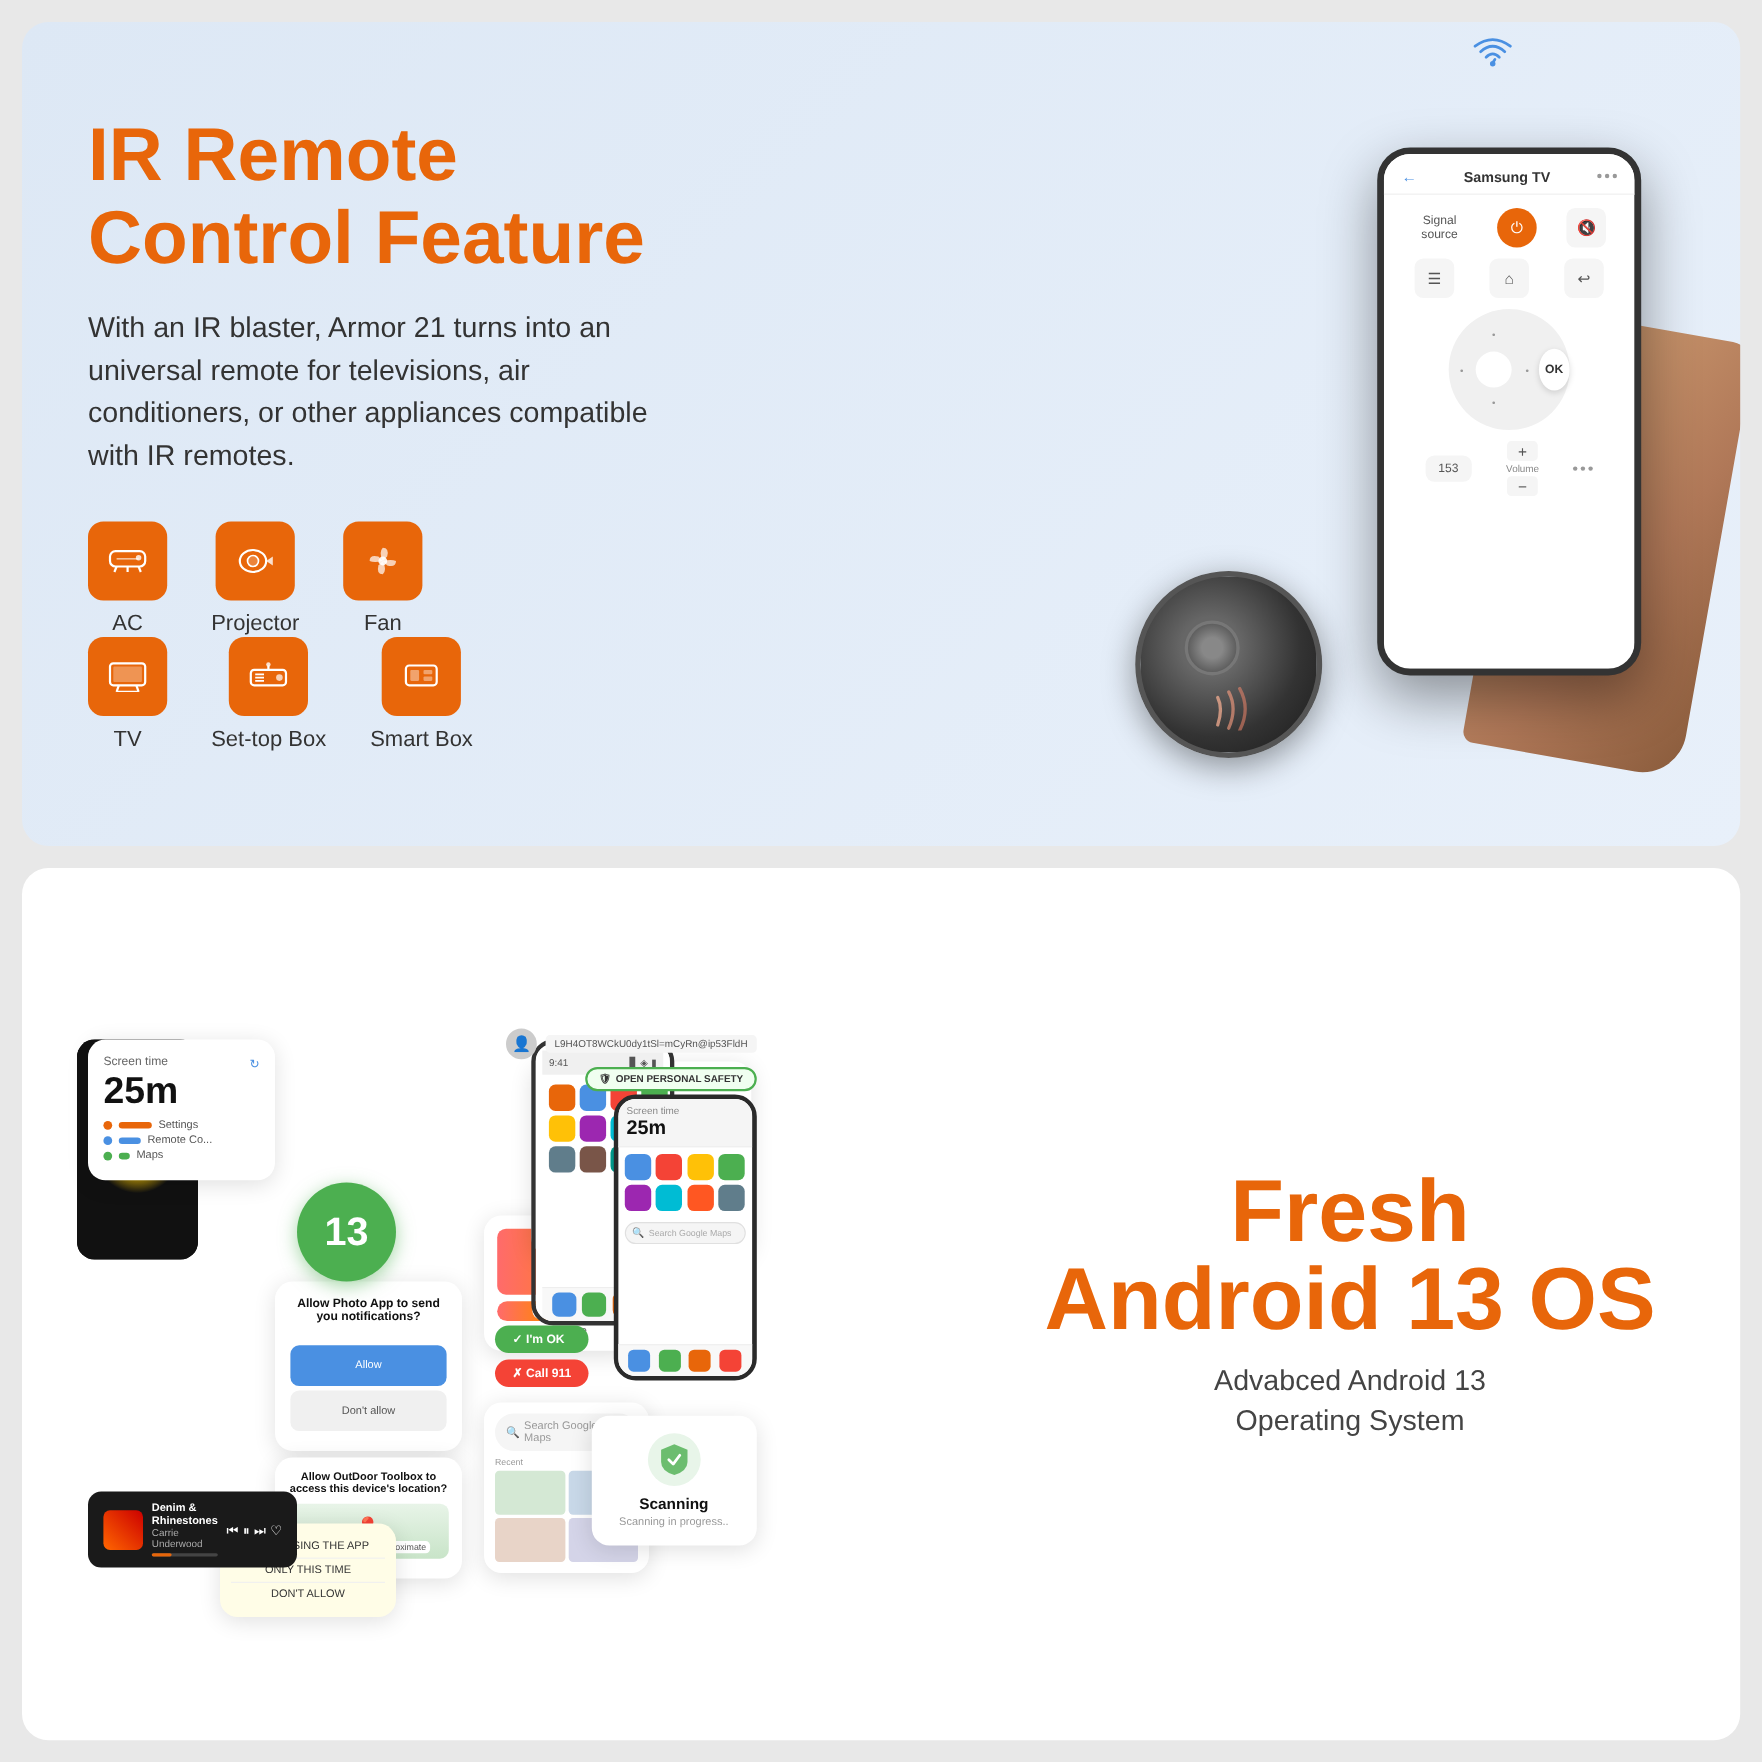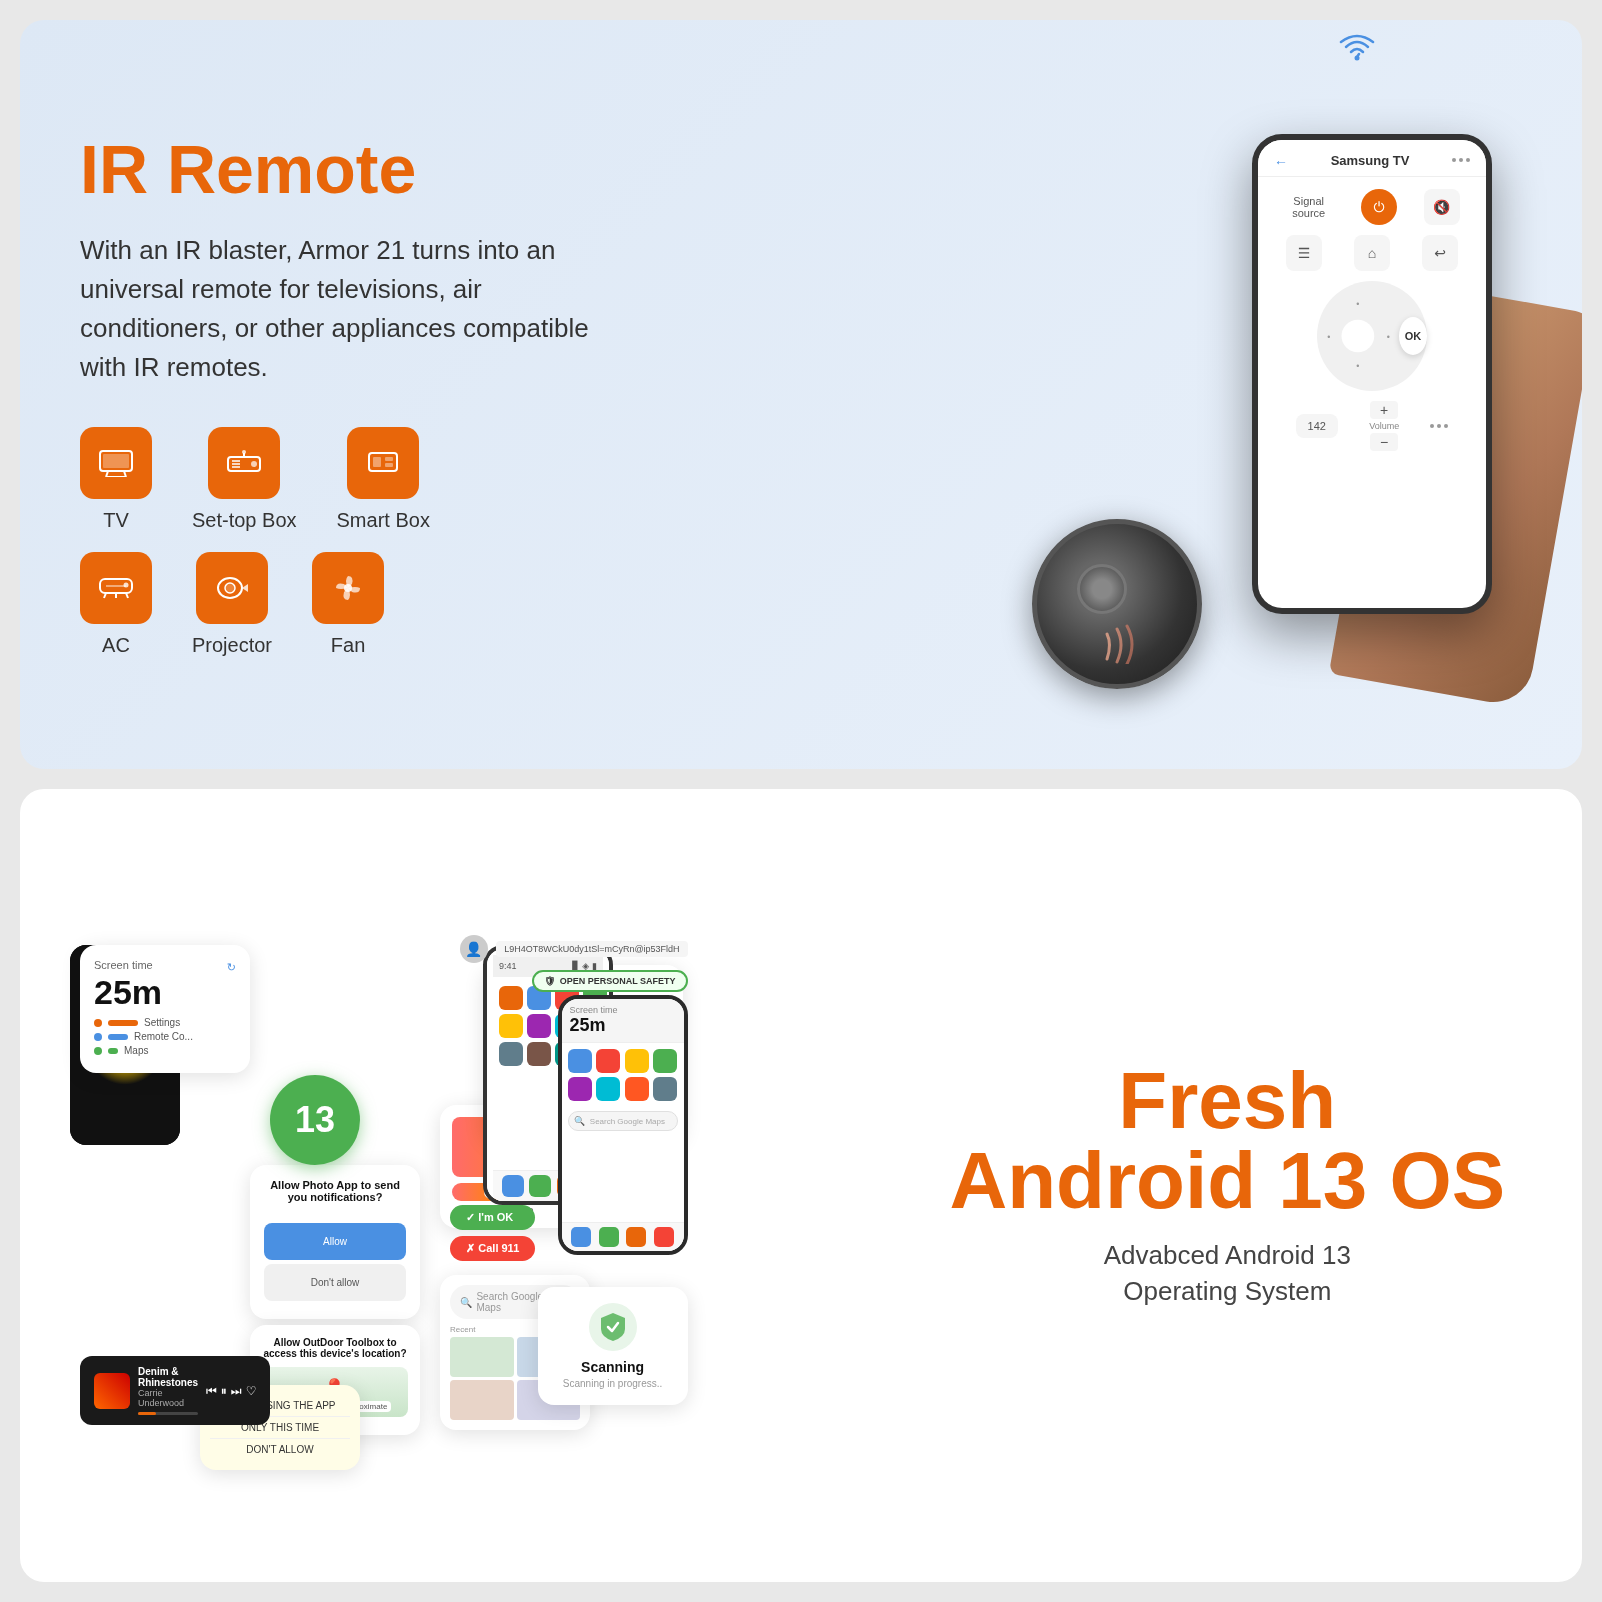--- a/index.html
+++ b/index.html
@@ -769,22 +769,63 @@
         <path d="M14 20 Q20 14 26 20" stroke="#4a90e2" stroke-width="2.5" stroke-linecap="round" fill="none"></path>
         <path d="M9 15 Q20 5 31 15" stroke="#4a90e2" stroke-width="2.5" stroke-linecap="round" fill="none"></path>
         <path d="M4 10 Q20 -2 36 10" stroke="#4a90e2" stroke-width="2.5" stroke-linecap="round" fill="none"></path>
         <circle cx="20" cy="26" r="2.5" fill="#4a90e2"></circle>
       </svg>
     </div>
 
     <div class="ir-content">
       <div class="ir-title">
         <span>IR Remote</span><br>
+        <span>Control Feature</span>
       </div>
       <p class="ir-description">With an IR blaster, Armor 21 turns into an universal remote for televisions, air conditioners, or other appliances compatible with IR remotes.</p>
+
+      <div class="ir-icons-row" style="margin-top: 20px;">
+        <div class="ir-icon-item">
+          <div class="ir-icon-box">
+            <svg width="36" height="28" viewBox="0 0 36 28" fill="white">
+              <rect x="2" y="5" width="32" height="14" rx="5" stroke="white" stroke-width="2" fill="none"></rect>
+              <line x1="8" y1="19" x2="6" y2="24" stroke="white" stroke-width="2"></line>
+              <line x1="18" y1="19" x2="18" y2="24" stroke="white" stroke-width="2"></line>
+              <line x1="28" y1="19" x2="30" y2="24" stroke="white" stroke-width="2"></line>
+              <line x1="8" y1="12" x2="28" y2="12" stroke="white" stroke-width="1.5" opacity="0.6"></line>
+              <circle cx="28" cy="11" r="2.5" fill="white" opacity="0.8"></circle>
+            </svg>
+          </div>
+          <span class="ir-icon-label">AC</span>
+        </div>
+
+        <div class="ir-icon-item">
+          <div class="ir-icon-box">
+            <svg width="36" height="28" viewBox="0 0 36 28" fill="white">
+              <ellipse cx="16" cy="14" rx="12" ry="10" stroke="white" stroke-width="2" fill="none"></ellipse>
+              <circle cx="16" cy="14" r="5" stroke="white" stroke-width="1.5" fill="rgba(255,255,255,0.2)"></circle>
+              <path d="M28 14 L34 10 L34 18 Z" fill="white" opacity="0.8"></path>
+            </svg>
+          </div>
+          <span class="ir-icon-label">Projector</span>
+        </div>
+
+        <div class="ir-icon-item">
+          <div class="ir-icon-box">
+            <svg width="36" height="36" viewBox="0 0 36 36" fill="white">
+              <circle cx="18" cy="18" r="4" fill="white" opacity="0.9"></circle>
+              <path d="M18 18 Q14 10 18 6 Q24 6 22 14 Z" fill="white" opacity="0.7"></path>
+              <path d="M18 18 Q26 16 30 18 Q30 24 22 22 Z" fill="white" opacity="0.7"></path>
+              <path d="M18 18 Q22 26 18 30 Q12 30 14 22 Z" fill="white" opacity="0.7"></path>
+              <path d="M18 18 Q10 20 6 18 Q6 12 14 14 Z" fill="white" opacity="0.7"></path>
+            </svg>
+          </div>
+          <span class="ir-icon-label">Fan</span>
+        </div>
+      </div>
 
       <div class="ir-icons-row">
         <div class="ir-icon-item">
           <div class="ir-icon-box">
             <svg width="36" height="28" viewBox="0 0 36 28" fill="white">
               <rect x="2" y="2" width="32" height="20" rx="3" stroke="white" stroke-width="2" fill="none"></rect>
               <line x1="10" y1="22" x2="8" y2="28" stroke="white" stroke-width="2"></line>
               <line x1="26" y1="22" x2="28" y2="28" stroke="white" stroke-width="2"></line>
               <line x1="8" y1="28" x2="28" y2="28" stroke="white" stroke-width="2"></line>
               <rect x="5" y="5" width="26" height="14" rx="1" fill="rgba(255,255,255,0.3)"></rect>
@@ -813,60 +854,20 @@
             <svg width="36" height="28" viewBox="0 0 36 28" fill="white">
               <rect x="4" y="4" width="28" height="18" rx="3" stroke="white" stroke-width="2" fill="none"></rect>
               <rect x="8" y="8" width="8" height="10" rx="1" fill="rgba(255,255,255,0.4)"></rect>
               <rect x="20" y="8" width="8" height="4" rx="1" fill="rgba(255,255,255,0.4)"></rect>
               <rect x="20" y="14" width="8" height="4" rx="1" fill="rgba(255,255,255,0.4)"></rect>
             </svg>
           </div>
           <span class="ir-icon-label">Smart Box</span>
         </div>
       </div>
-
-      <div class="ir-icons-row" style="margin-top: 20px;">
-        <div class="ir-icon-item">
-          <div class="ir-icon-box">
-            <svg width="36" height="28" viewBox="0 0 36 28" fill="white">
-              <rect x="2" y="5" width="32" height="14" rx="5" stroke="white" stroke-width="2" fill="none"></rect>
-              <line x1="8" y1="19" x2="6" y2="24" stroke="white" stroke-width="2"></line>
-              <line x1="18" y1="19" x2="18" y2="24" stroke="white" stroke-width="2"></line>
-              <line x1="28" y1="19" x2="30" y2="24" stroke="white" stroke-width="2"></line>
-              <line x1="8" y1="12" x2="28" y2="12" stroke="white" stroke-width="1.5" opacity="0.6"></line>
-              <circle cx="28" cy="11" r="2.5" fill="white" opacity="0.8"></circle>
-            </svg>
-          </div>
-          <span class="ir-icon-label">AC</span>
-        </div>
-
-        <div class="ir-icon-item">
-          <div class="ir-icon-box">
-            <svg width="36" height="28" viewBox="0 0 36 28" fill="white">
-              <ellipse cx="16" cy="14" rx="12" ry="10" stroke="white" stroke-width="2" fill="none"></ellipse>
-              <circle cx="16" cy="14" r="5" stroke="white" stroke-width="1.5" fill="rgba(255,255,255,0.2)"></circle>
-              <path d="M28 14 L34 10 L34 18 Z" fill="white" opacity="0.8"></path>
-            </svg>
-          </div>
-          <span class="ir-icon-label">Projector</span>
-        </div>
-
-        <div class="ir-icon-item">
-          <div class="ir-icon-box">
-            <svg width="36" height="36" viewBox="0 0 36 36" fill="white">
-              <circle cx="18" cy="18" r="4" fill="white" opacity="0.9"></circle>
-              <path d="M18 18 Q14 10 18 6 Q24 6 22 14 Z" fill="white" opacity="0.7"></path>
-              <path d="M18 18 Q26 16 30 18 Q30 24 22 22 Z" fill="white" opacity="0.7"></path>
-              <path d="M18 18 Q22 26 18 30 Q12 30 14 22 Z" fill="white" opacity="0.7"></path>
-              <path d="M18 18 Q10 20 6 18 Q6 12 14 14 Z" fill="white" opacity="0.7"></path>
-            </svg>
-          </div>
-          <span class="ir-icon-label">Fan</span>
-        </div>
-      </div>
     </div>
 
     <div style="position:absolute; right:380px; bottom:80px; width:170px; height:170px; border-radius:50%; background: radial-gradient(circle at 40% 40%, #666 20%, #333 60%, #1a1a1a 100%); display:flex; align-items:center; justify-content:center; overflow:hidden; border:5px solid #555; box-shadow: 0 8px 30px rgba(0,0,0,0.4);">
       <div style="position:relative; width:80px; height:80px;">
 
         <div style="position:absolute; bottom:-10px; left:20px; width:40px; height:30px;">
           <svg width="60" height="40" viewBox="0 0 60 40">
             <path d="M10 35 Q15 20 10 10" stroke="rgba(255,180,150,0.7)" stroke-width="3" fill="none" stroke-linecap="round"></path>
             <path d="M20 38 Q28 20 20 5" stroke="rgba(255,160,130,0.6)" stroke-width="3" fill="none" stroke-linecap="round"></path>
             <path d="M30 40 Q40 20 30 2" stroke="rgba(255,140,110,0.5)" stroke-width="3" fill="none" stroke-linecap="round"></path>
@@ -914,21 +915,21 @@
                   <circle cx="55" cy="55" r="22" fill="white"></circle>
                   <text x="55" y="16" text-anchor="middle" font-size="12" fill="#999">•</text>
                   <text x="55" y="100" text-anchor="middle" font-size="12" fill="#999">•</text>
                   <text x="16" y="60" text-anchor="middle" font-size="12" fill="#999">•</text>
                   <text x="96" y="60" text-anchor="middle" font-size="12" fill="#999">•</text>
                 </svg>
                 <div class="dpad-center">OK</div>
               </div>
 
               <div class="remote-bottom-row">
-                <div class="remote-num-btn">142</div>
+                <div class="remote-num-btn">153</div>
                 <div class="plus-minus">
                   <div class="pm-btn">+</div>
                   <div style="font-size:9px; color:#888; text-align:center;">Volume</div>
                   <div class="pm-btn">−</div>
                 </div>
                 <div class="phone-dots">
                   <div class="phone-dot"></div>
                   <div class="phone-dot"></div>
                   <div class="phone-dot"></div>
                 </div>

